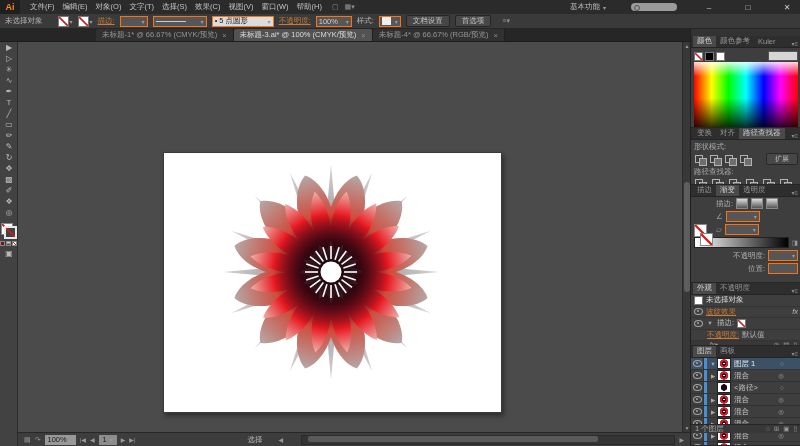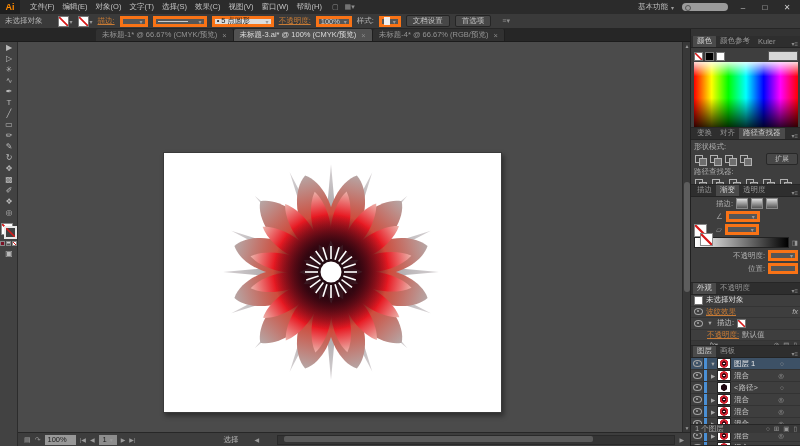--- a/index.html
+++ b/index.html
@@ -7,35 +7,35 @@
        font-family:"Liberation Sans","DejaVu Sans",sans-serif;font-size:7.5px;color:#c0c0c0;
        -webkit-font-smoothing:antialiased;}
   
   .titlebar{position:absolute;left:0;top:0;width:800px;height:14px;background:#2b2b2b;
             display:flex;align-items:center;border-bottom:1px solid #1e1e1e;}
   .ai-logo{width:20px;height:14px;background:#1f1f1f;color:#ff8a00;font-weight:bold;font-size:9px;
            display:flex;align-items:center;justify-content:center;}
   .menus{display:flex;align-items:flex-start;margin-left:6px;}
   .mi{padding:0 4px;color:#c4c4c4;white-space:nowrap;cursor:default;}
   .tb-ico{color:#8f8f8f;margin-left:6px;font-size:7px;}
-  .tb-right{margin-left:auto;display:flex;align-items:center;gap:8px;padding-right:6px;}
+  .tb-right{margin-left:auto;display:flex;align-items:center;gap:25px;padding-right:6px;}
   .ws-btn{display:inline-flex;align-items:center;gap:3px;color:#bdbdbd;}
   .car{font-size:6px;color:#9a9a9a;}
   .search{width:46px;height:8px;background:#9b9b9b;border-radius:4px;position:relative;}
   .search:before{content:"";position:absolute;left:3px;top:2px;width:4px;height:4px;border:1px solid #555;border-radius:50%;}
   .winbtn{width:14px;text-align:center;color:#cfcfcf;font-size:8px;}
   
   .controlbar{position:absolute;left:0;top:14px;width:800px;height:15px;background:#3a3a3a;
               border-bottom:1px solid #262626;display:flex;align-items:center;padding:0 5px;box-sizing:border-box;gap:5px;}
   .lbl{color:#b5b5b5;white-space:nowrap;}
   .link{color:#c97b34;text-decoration:underline;white-space:nowrap;}
   .swatchgrp{display:inline-flex;align-items:center;gap:1px;}
   .sw{width:11px;height:11px;border:1px solid #777;box-sizing:border-box;background:#fff;}
   .sw.none{background:linear-gradient(to top right,#fff 43%,#d61a1a 45%,#d61a1a 55%,#fff 57%);}
-  .fld{display:inline-flex;align-items:center;height:11px;background:#565656;border:3px solid #f97316;
+  .fld{display:inline-flex;align-items:center;height:11px;background:#565656;border:1px solid #f97316;
        box-sizing:border-box;padding:0 2px;color:#ccc;white-space:nowrap;}
   .fld .car{margin-left:auto;padding-left:3px;}
   .fld.light{background:#dcdcdc;color:#222;}
   .wline{width:30px;height:1px;background:#c9c9c9;}
   .w28{width:28px;} .w54{width:54px;} .w62{width:62px;} .w36{width:36px;} .w22{width:22px;}
   .cbtn{background:#474747;border:1px solid #252525;border-radius:2px;color:#c3c3c3;
         font-size:7.5px;height:12px;padding:0 6px;font-family:inherit;}
   
   .tabbar{position:absolute;left:0;top:29px;width:690px;height:13px;background:#262626;
           display:flex;align-items:flex-end;padding-left:96px;box-sizing:border-box;border-bottom:1px solid #1c1c1c;}
@@ -63,21 +63,21 @@
   .vthumb{position:absolute;left:1px;top:140px;width:6px;height:110px;background:#5d5d5d;border-radius:3px;}
   .varr{position:absolute;left:0;width:8px;text-align:center;font-size:5px;color:#999;}
   
   .statusbar{position:absolute;left:18px;top:432px;width:672px;height:14px;background:#3d3d3d;
              border-top:1px solid #272727;display:flex;align-items:center;padding:0 6px;box-sizing:border-box;gap:4px;}
   .sico{color:#9a9a9a;font-size:7px;}
   .zoombox{display:inline-flex;align-items:center;height:10px;background:#989898;color:#1c1c1c;
            padding:0 3px;gap:3px;}
   .navarr{color:#9a9a9a;font-size:6px;}
   .navfld{display:inline-flex;align-items:center;height:10px;background:#8d8d8d;color:#1c1c1c;padding:0 4px;gap:3px;}
-  .stattool{color:#b9b9b9;margin-left:84px;}
+  .stattool{color:#b9b9b9;margin-left:108px;}
   .hscroll{position:relative;flex:1;height:8px;background:#343434;border:1px solid #2a2a2a;margin-left:14px;}
   .hthumb{position:absolute;left:6px;top:0;width:78%;height:6px;background:#5a5a5a;border-radius:2px;}
   
   .dock{position:absolute;left:690px;top:29px;width:110px;height:417px;background:#333;border-left:1px solid #202020;box-sizing:border-box;}
   .panel{position:absolute;left:0;width:110px;background:#3e3e3e;border-bottom:1px solid #262626;box-sizing:border-box;overflow:hidden;}
   .phead{height:11px;background:#2e2e2e;display:flex;align-items:flex-end;padding-left:2px;border-bottom:1px solid #242424;}
   .ptab{padding:1px 4px;color:#969696;white-space:nowrap;}
   .ptab.active{background:#4a4a4a;color:#d2d2d2;border-radius:2px 2px 0 0;}
   .pmenu{margin-left:auto;color:#8d8d8d;padding:0 3px;font-size:6px;}
   .ovl{position:relative;width:13px;height:11px;display:inline-block;}

